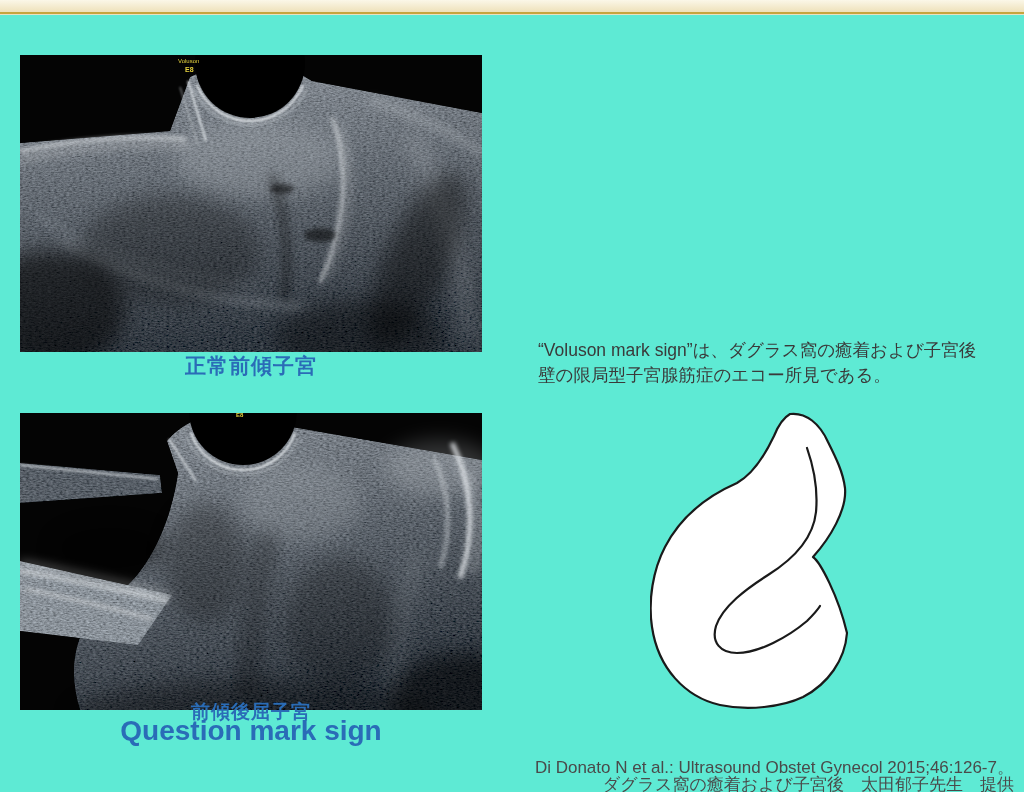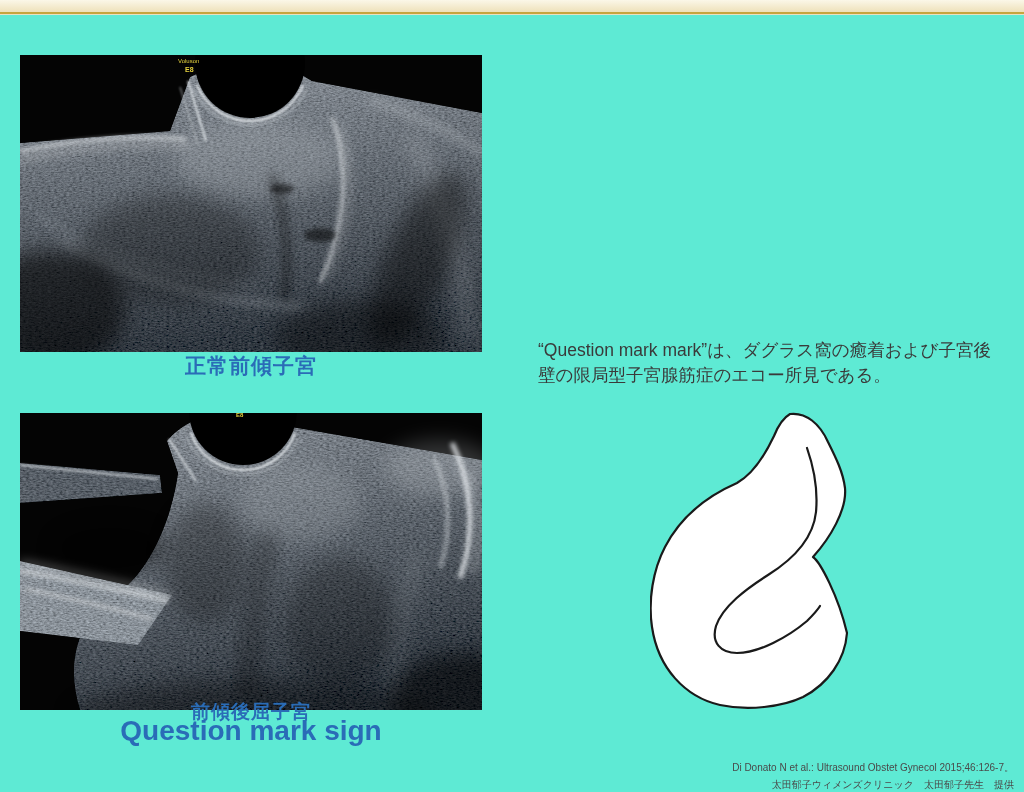--- a/index.html
+++ b/index.html
@@ -55,21 +55,21 @@
   .drawing {
     position: absolute;
     left: 650px; top: 410px;
     width: 260px; height: 305px;
   }
   .citation {
     position: absolute;
     right: 10px; top: 759px;
     text-align: right;
     color: #4a4a4a;
-    font-size: 10px;
+    font-size: 17px;
     line-height: 17px;
     white-space: nowrap;
   }
 </style>
 </head>
 <body>
 
 <div id="slide">
 
   <div class="topbar"></div>
@@ -142,21 +142,21 @@
       <ellipse cx="340" cy="285" rx="85" ry="40" fill="#000" opacity="0.35" filter="url(#b10a)"></ellipse>
 
       <text x="158" y="8" font-size="6" fill="#e6d23f">Voluson</text>
       <text x="165" y="17" font-size="7" font-weight="bold" fill="#e6d23f">E8</text>
     </svg>
   </div>
 
   <div class="caption cap-jp-1">正常前傾子宮</div>
 
   <div class="desc">
-    <div>“Question mark mark”は、ダグラス窩の癒着および子宮後</div>
+    <div>“Voluson mark sign”は、ダグラス窩の癒着および子宮後</div>
     <div>壁の限局型子宮腺筋症のエコー所見である。</div>
   </div>
 
   <div class="usframe" style="left:20px; top:413px;">
     <svg width="462" height="297" viewBox="0 0 462 297">
       <defs>
         <linearGradient id="g2" x1="0.2" y1="0" x2="0.5" y2="1">
           <stop offset="0" stop-color="#878d94"></stop>
           <stop offset="0.5" stop-color="#60666d"></stop>
           <stop offset="1" stop-color="#3c4147"></stop>
@@ -237,16 +237,16 @@
     <path d="M157,38 C164,58 168,80 166,102
          C163,130 142,150 118,165
          C96,179 73,196 66,216
          C61,233 71,243 87,243
          C109,243 138,227 157,211
          C162,206 167,201 170,196" fill="none" stroke="#1a1a1a" stroke-width="2.2" stroke-linecap="round"></path>
   </svg>
 
   <div class="citation">
     <div>Di Donato N et al.: Ultrasound Obstet Gynecol 2015;46:126-7。</div>
-    <div>太田郁子ウィメンズクリニック　太田郁子先生　提供</div>
+    <div>ダグラス窩の癒着および子宮後　太田郁子先生　提供</div>
   </div>
 
 </div>
 
 </body></html>

